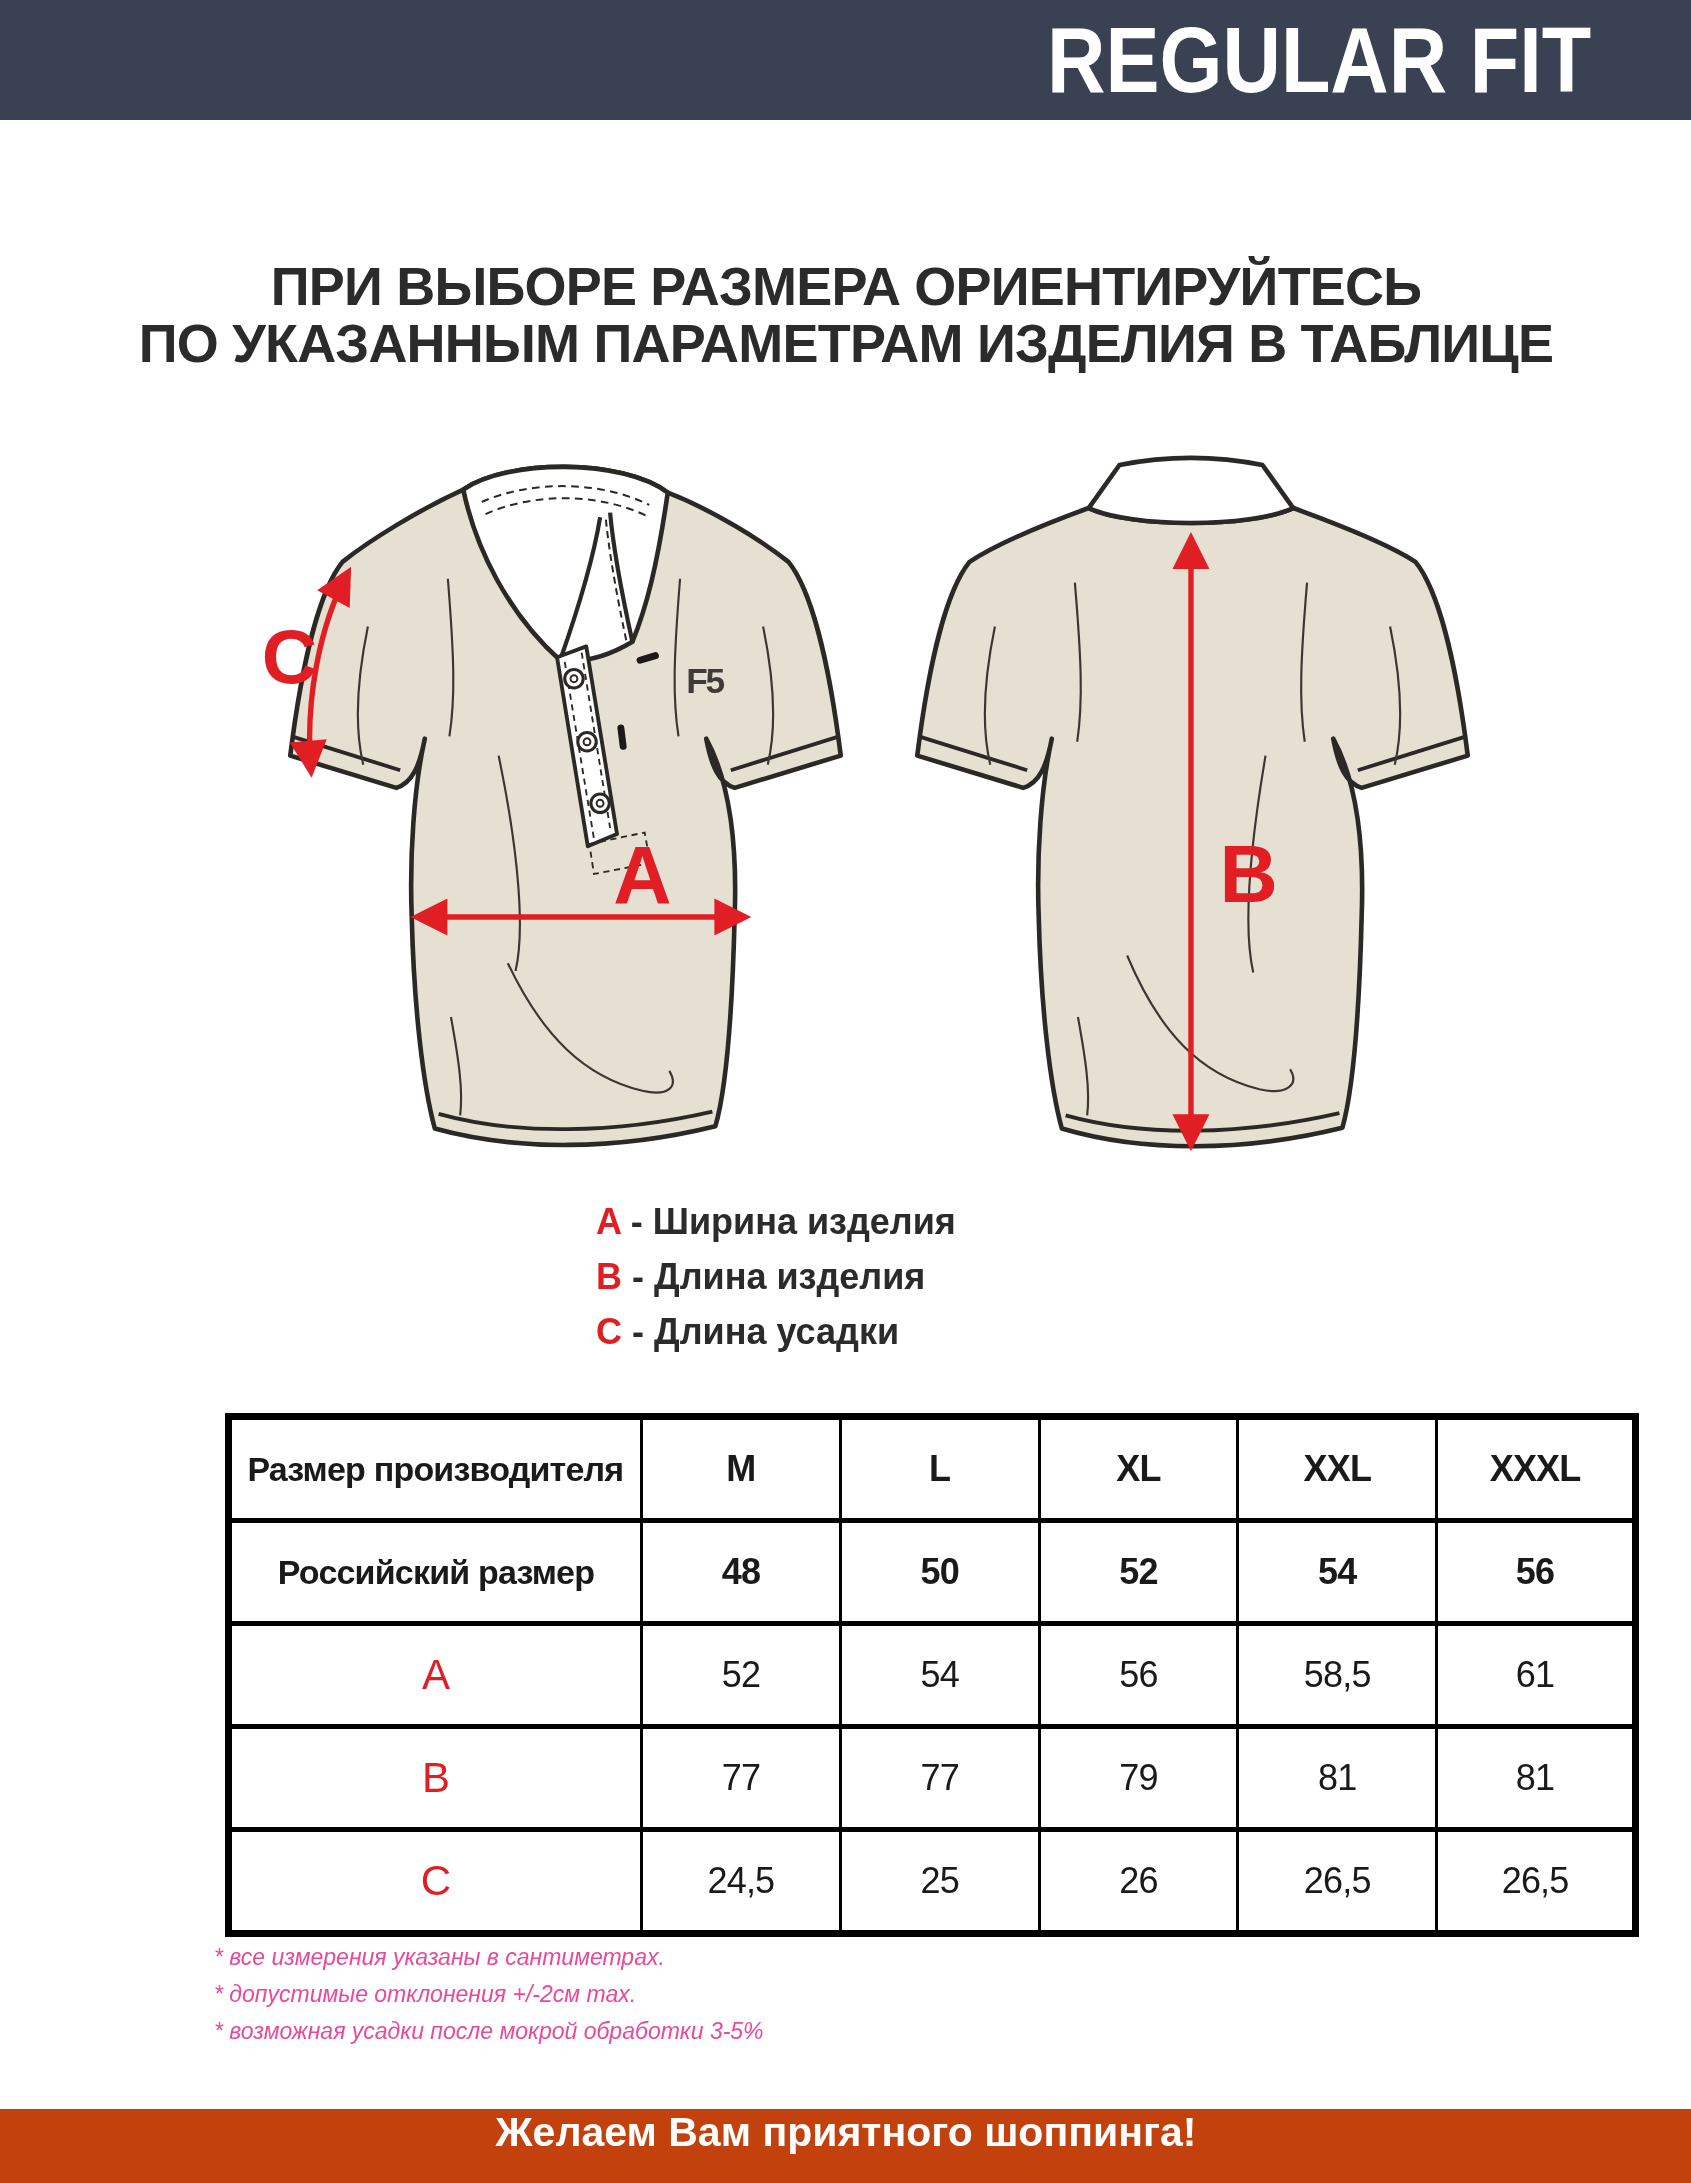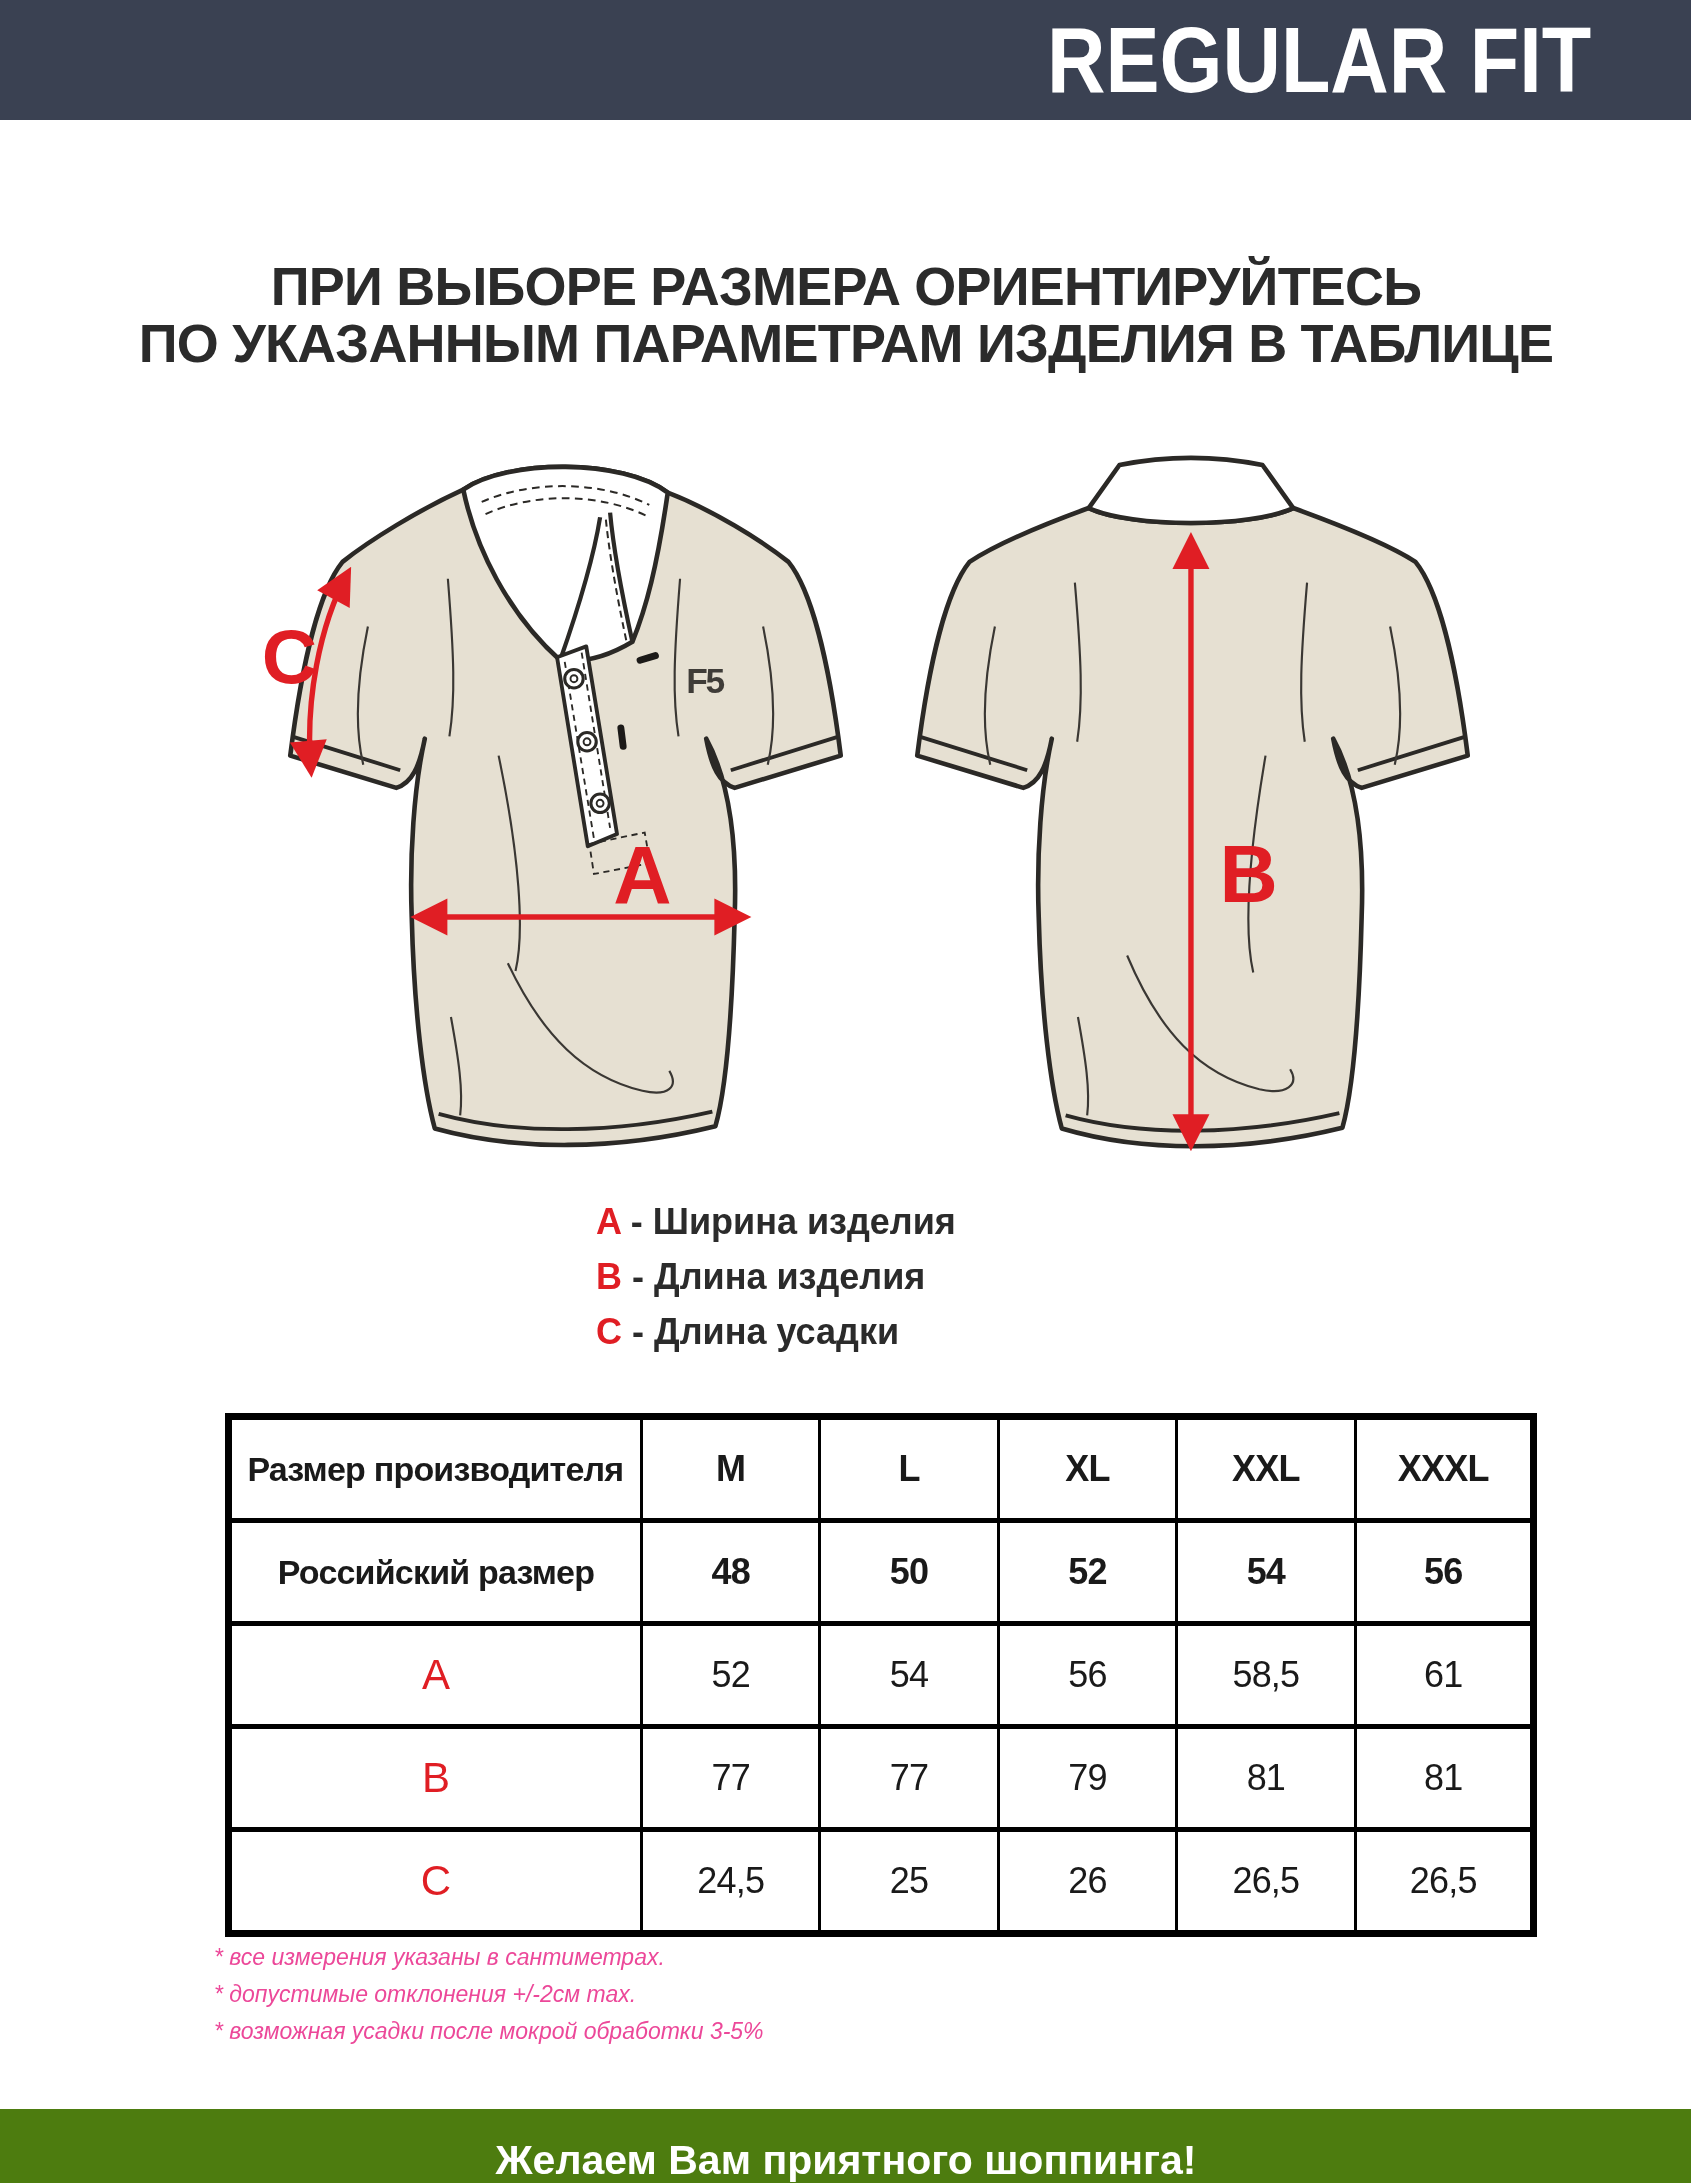--- a/index.html
+++ b/index.html
@@ -11,42 +11,42 @@
   .topbar{
     position:absolute;left:0;top:0;width:1692px;height:120px;background:#3a4152;
     display:flex;align-items:center;justify-content:flex-end;
   }
   .topbar .title{
     color:#ffffff;font-weight:700;font-size:92px;letter-spacing:0px;
     transform:scaleX(0.88);transform-origin:right center;
     padding-right:115px;white-space:nowrap;
   }
   .bottombar{
-    position:absolute;left:0;top:2109px;width:1692px;height:75px;background:#4d7c0f;
-    display:flex;align-items:flex-end;justify-content:center;
+    position:absolute;left:0;top:2109px;width:1692px;height:75px;background:#c2410c;
+    display:flex;align-items:flex-start;justify-content:center;
   }
   .bottombar .msg{color:#ffffff;font-weight:700;font-size:41px;letter-spacing:0;}
   
   .intro{
     position:absolute;left:0;top:258px;width:1692px;text-align:center;
     color:#2b2b2b;font-weight:700;font-size:54px;line-height:57px;letter-spacing:-0.8px;
   }
   
   .shirt{position:absolute;top:425px;width:623px;height:765px;}
   .shirt.front{left:254px;}
   .shirt.back{left:881px;}
   
   .legend{
     position:absolute;left:596px;top:1194px;
     font-size:36px;font-weight:700;line-height:55px;color:#2b2b2b;white-space:nowrap;
   }
   .legend .letter{color:#e01e24;}
   
   table.sizes{
-    position:absolute;left:225px;top:1413px;width:1312px;height:501px;
+    position:absolute;left:225px;top:1413px;width:1414px;height:501px;
     border-collapse:collapse;table-layout:fixed;background:#fff;
     border:7px solid #000;
   }
   table.sizes td{
     border:3.1px solid #000;border-top-width:5.4px;border-bottom-width:5.4px;
     text-align:center;vertical-align:middle;color:#1a1a1a;
     font-size:36px;padding:0;height:98px;letter-spacing:-0.8px;
   }
   table.sizes col.c0{width:413px;}
   table.sizes td.rowlabel{font-weight:700;font-size:34px;}

